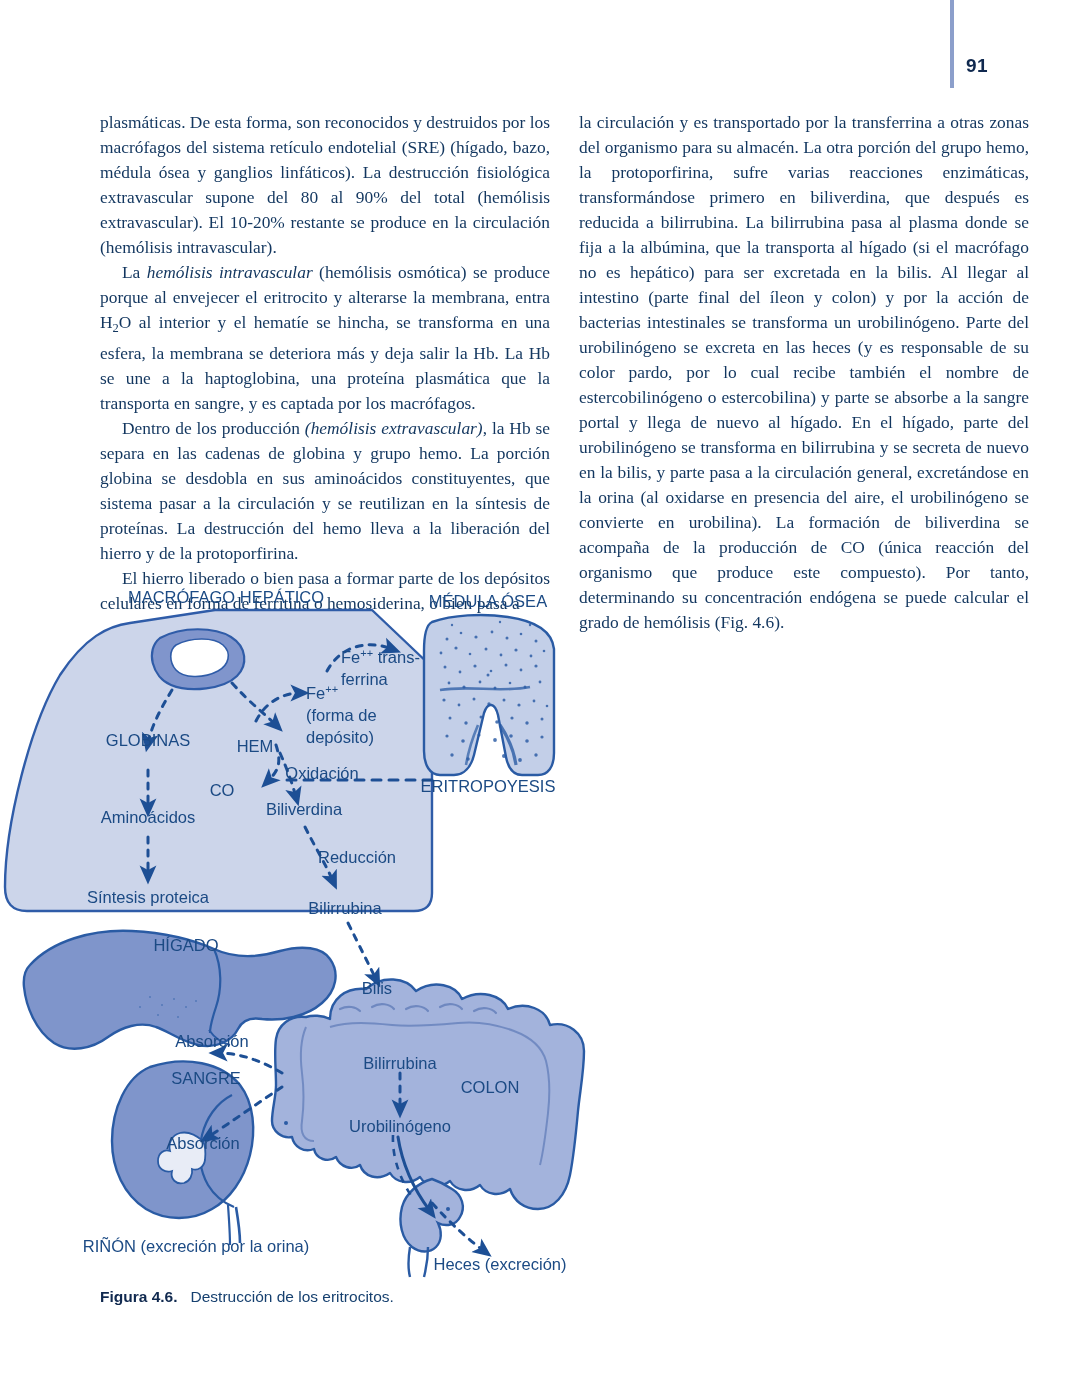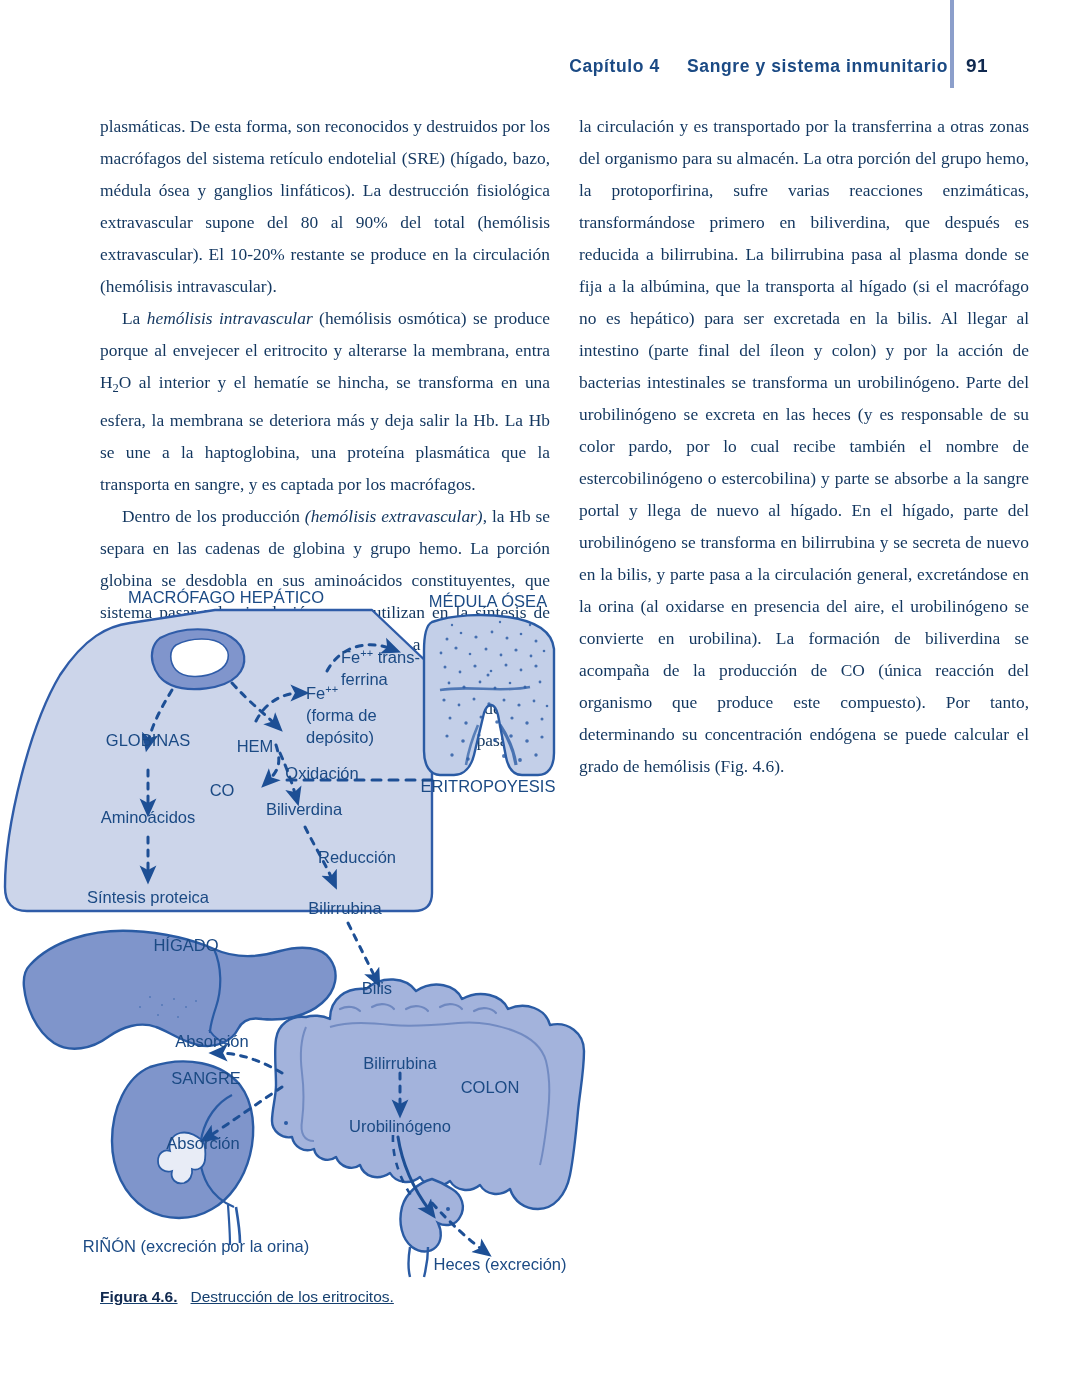--- a/index.html
+++ b/index.html
@@ -26,54 +26,49 @@
     position:absolute;left:966px;top:-1px;
     font-family:"Liberation Sans", sans-serif;
     font-size:19px;font-weight:700;color:#10294f;letter-spacing:.5px;
   }
   
   .cols{
     position:absolute;left:100px;top:110px;width:910px;
   }
   .col{
     position:absolute;top:0;width:450px;
-    font-size:17.4px;line-height:32px;color:#12365f;
+    font-size:17.4px;line-height:25px;color:#12365f;
     text-align:justify;
     -webkit-hyphens:none;hyphens:none;
   }
   .col-left{left:0;}
   .col-right{left:465px;margin-left:14px;}
   .col p{margin:0;text-indent:22px;}
   .col p.first{text-indent:0;}
   .col i{}
   sub{font-size:.72em;vertical-align:-.28em;}
   
   .figure{
     position:absolute;left:0;top:575px;width:952px;height:715px;
   }
   .figure svg{display:block;}
   .caption{
     position:absolute;left:100px;top:1288px;width:900px;
     font-family:"Liberation Sans", sans-serif;
-    font-size:15.5px;color:#16406f;text-decoration:underline;
+    font-size:15.5px;color:#16406f;
   }
   .caption b{font-weight:700;color:#10294f;}
   .caption .cap-txt{margin-left:13px;}
   
   text{font-family:"Liberation Sans", sans-serif;fill:#1b4a84;}
 </style>
 </head>
 <body>
 
 <div class="header">
-  <div class="header-title">
-    <span>Capítulo 4</span>
-    &nbsp;&nbsp;&nbsp;
-    <span>Sangre y sistema inmunitario</span>
-  </div>
   <div class="header-rule"></div>
   <div class="header-page">91</div>
 </div>
 
 <div class="cols">
 
   <div class="col col-left">
     <p class="first"><span>plasmáticas. De esta forma, son reconocidos y destruidos por los macrófagos del sistema retículo endotelial (SRE) (hígado, bazo, médula ósea y ganglios linfáticos). La destrucción fisiológica extravascular supone del 80 al 90% del total (hemólisis extravascular). El 10-20% restante se produce en la circulación (hemólisis intravascular).</span></p>
     <p><span>La </span><i>hemólisis intravascular</i><span> (hemólisis osmótica) se produce porque al envejecer el eritrocito y alterarse la membrana, entra H</span><sub>2</sub><span>O al interior y el hematíe se hincha, se transforma en una esfera, la membrana se deteriora más y deja salir la Hb. La Hb se une a la haptoglobina, una proteína plasmática que la transporta en sangre, y es captada por los macrófagos.</span></p>
     <p><span>Dentro de los producción </span><i>(hemólisis extravascular)</i><span>, la Hb se separa en las cadenas de globina y grupo hemo. La porción globina se desdobla en sus aminoácidos constituyentes, que sistema pasar a la circulación y se reutilizan en la síntesis de proteínas. La destrucción del hemo lleva a la liberación del hierro y de la protoporfirina.</span></p>

